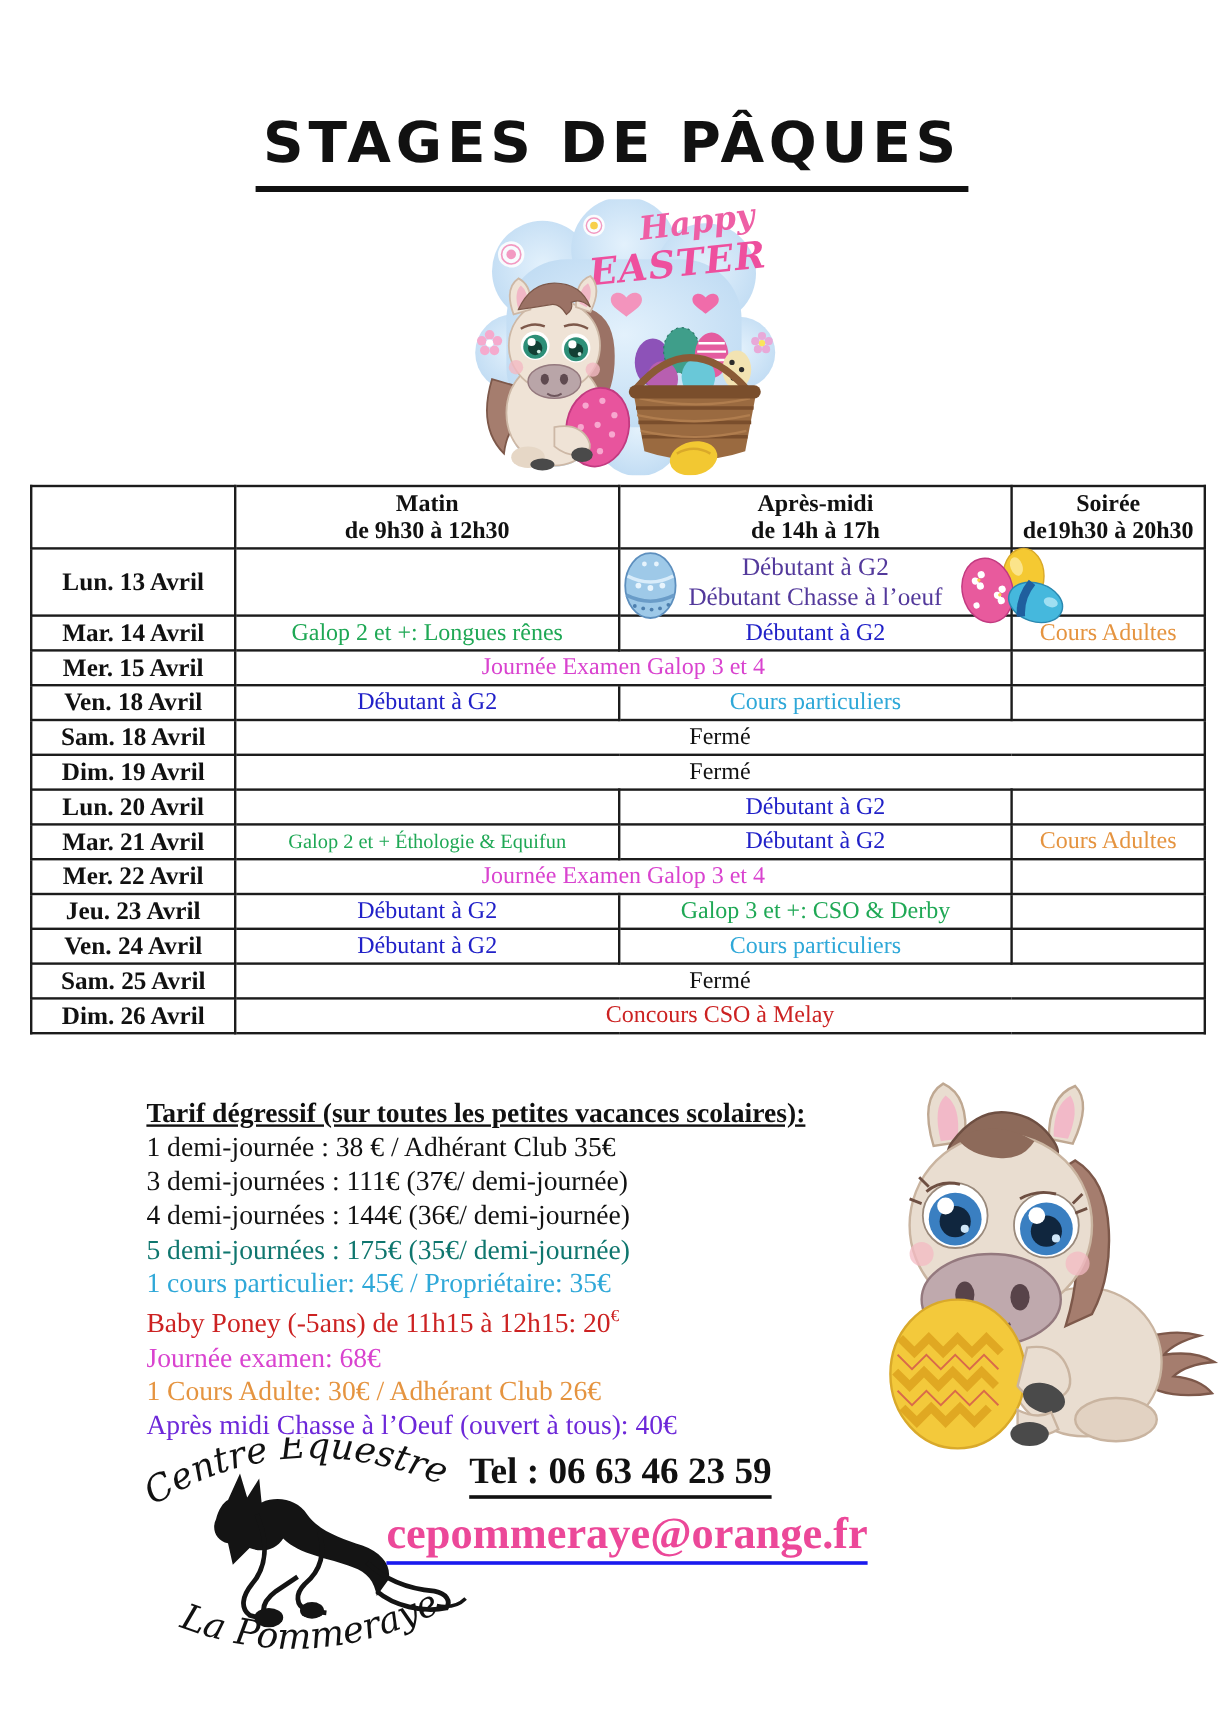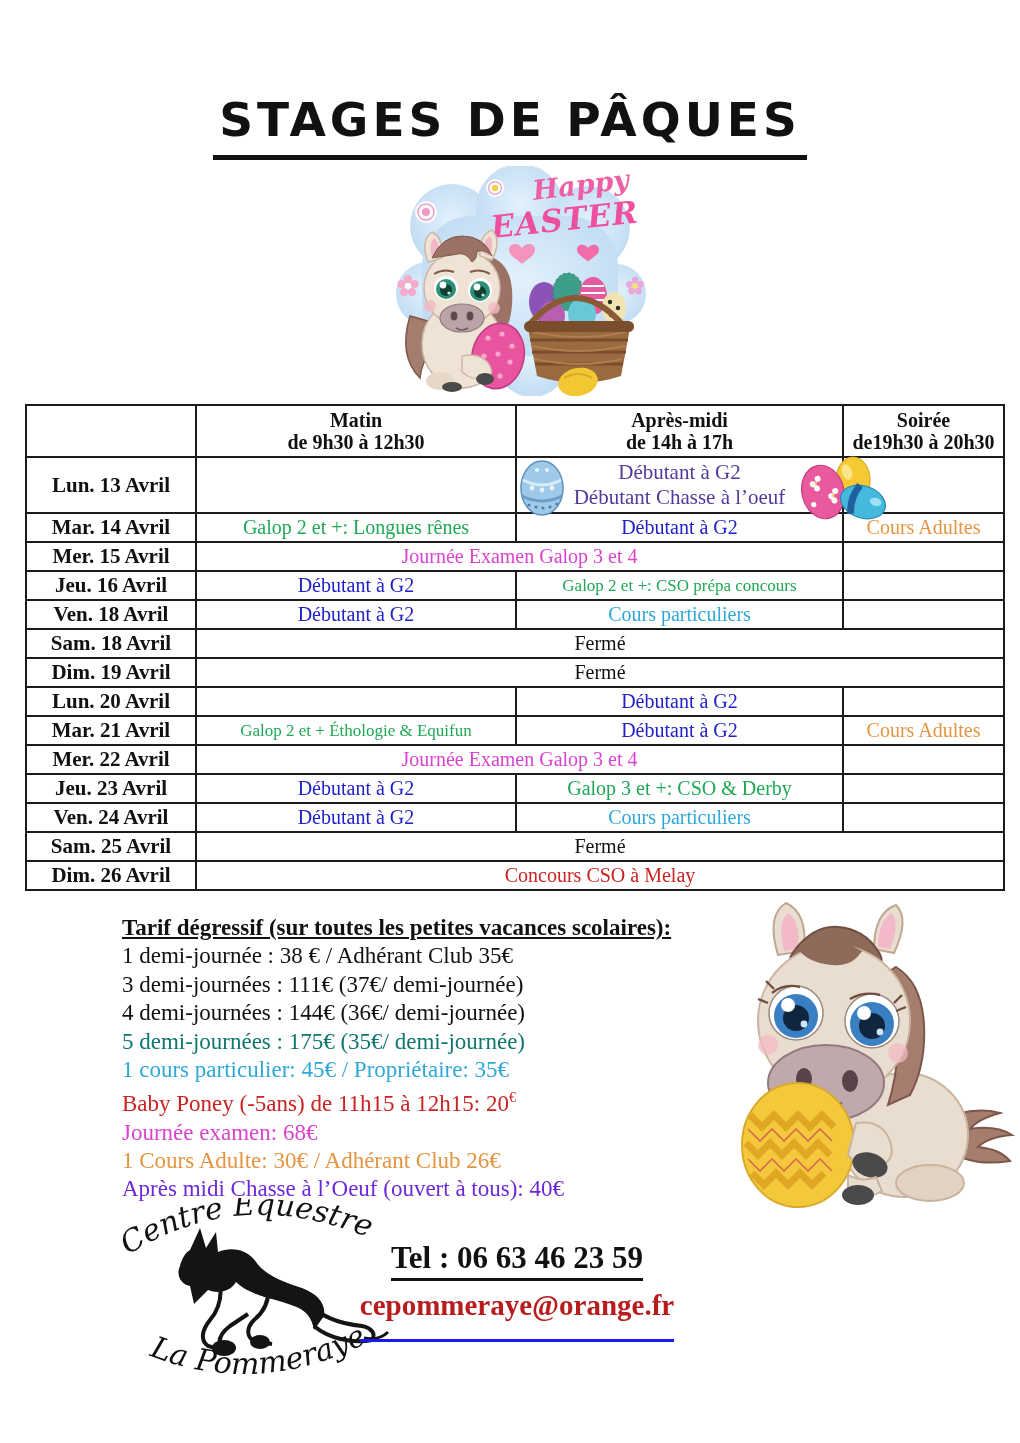--- a/index.html
+++ b/index.html
@@ -33,26 +33,26 @@
   
   .pricing{position:absolute;left:122px;top:914px;width:600px;font-size:23px;line-height:28.4px;}
   .pricing .p-title{font-weight:bold;text-decoration:underline;}
   .pricing sup{font-size:14px;}
 
   
   .pony2{position:absolute;left:698px;top:893px;width:322px;height:318px;}
 
   
   .logo{position:absolute;left:118px;top:1198px;width:280px;height:196px;}
-  .contact{position:absolute;left:322px;top:1208px;width:390px;text-align:center;margin-top:32px;}
+  .contact{position:absolute;left:322px;top:1208px;width:390px;text-align:center;}
   .contact .tel{font-size:31px;font-weight:bold;color:#111;
                 display:inline-block;border-bottom:3px solid #111;padding-bottom:2px;}
   .contact .mail{margin-top:8px;}
-  .contact .mail a{font-size:29px;font-weight:bold;color:#b91c1c;cursor:pointer;
-                   display:inline-block;border-bottom:3px solid #1a1aee;padding-bottom:17px;
+  .contact .mail a{font-size:37px;font-weight:bold;color:#ec4899;cursor:pointer;
+                   display:inline-block;border-bottom:3px solid #1a1aee;padding-bottom:1px;
                    text-decoration:none;}
 </style>
 </head>
 <body>
 
 <div class="title-wrap">
   <span class="title">STAGES DE PÂQUES</span>
 </div>
 
 <svg class="easter-illu" viewBox="0 0 256 230">
@@ -232,26 +232,20 @@
         </tr>
         <tr>
           <td class="date">Mar. 14 Avril</td>
           <td class="act" style="color: rgb(31, 168, 85);">Galop 2 et +: Longues rênes</td>
           <td class="act" style="color: rgb(33, 33, 200);">Débutant à G2</td>
           <td class="act" style="color: rgb(229, 148, 64);">Cours Adultes</td>
         </tr>
         <tr>
           <td class="date">Mer. 15 Avril</td>
           <td class="act" colspan="2" style="color: rgb(217, 67, 207);">Journée Examen Galop 3 et 4</td>
-          <td class="act"></td>
-        </tr>
-        <tr>
-          <td class="date">Jeu. 16 Avril</td>
-          <td class="act" style="color: rgb(33, 33, 200);">Débutant à G2</td>
-          <td class="act small" style="color: rgb(31, 168, 85);">Galop 2 et +: CSO prépa concours</td>
           <td class="act"></td>
         </tr>
         <tr>
           <td class="date">Ven. 18 Avril</td>
           <td class="act" style="color: rgb(33, 33, 200);">Débutant à G2</td>
           <td class="act" style="color: rgb(47, 168, 216);">Cours particuliers</td>
           <td class="act"></td>
         </tr>
         <tr>
           <td class="date">Sam. 18 Avril</td>

